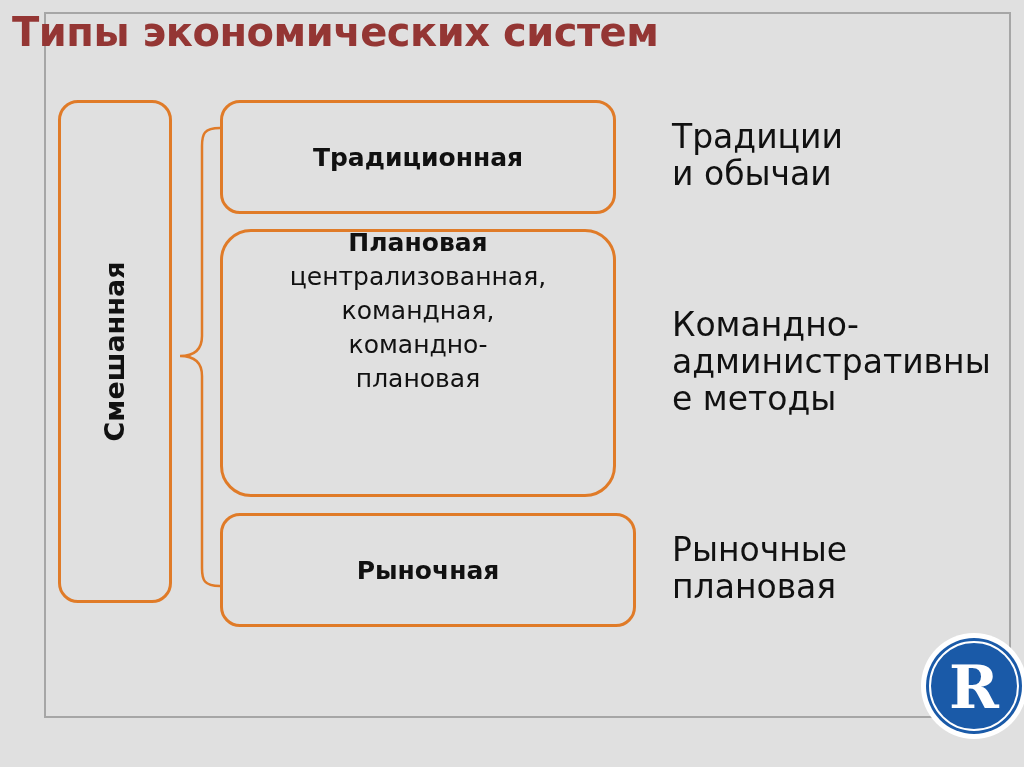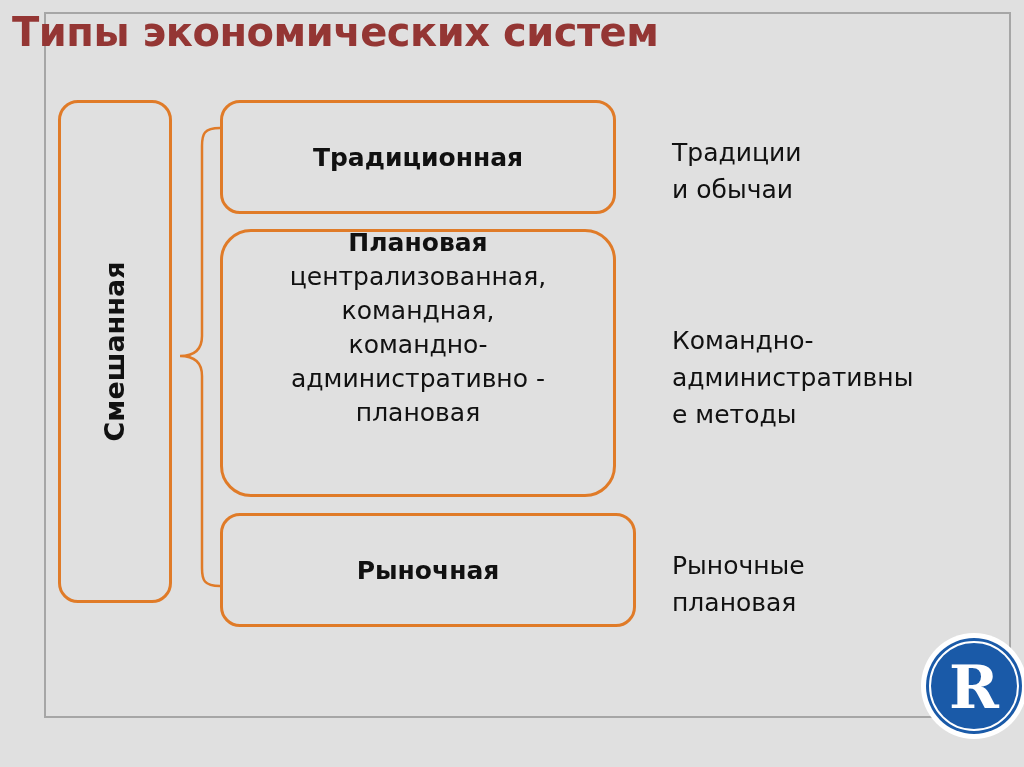--- a/index.html
+++ b/index.html
@@ -30,23 +30,22 @@
     transform:rotate(-90deg); white-space:nowrap;
     font-weight:bold; font-size:27px; color:#111;
   }
   .trad { left:220px; top:100px; width:396px; height:114px; font-weight:bold; font-size:25px; }
   .plan { left:220px; top:229px; width:396px; height:268px; border-radius:31px; font-size:25px; line-height:34px; overflow:visible;}
   .plan-inner { position:absolute; left:0; right:0; top:-6px; }
   .plan-inner .bold { font-weight:bold; }
   .market { left:220px; top:513px; width:416px; height:114px; font-weight:bold; font-size:25px; }
   .brace { position:absolute; left:172px; top:100px; }
   .desc {
-    position:absolute; left:672px; font-size:25px; line-height:37px; color:#111;
+    position:absolute; left:672px; font-size:33px; line-height:37px; color:#111;
     white-space:pre-line;
-    margin-top:16px;
   }
   .logo { position:absolute; left:920px; top:632px; width:108px; height:108px; }
 </style>
 </head>
 <body>
 
 <div class="frame"></div>
 
 <div class="title">Типы экономических систем</div>
 
@@ -61,21 +60,20 @@
 <div class="box trad">
   <span>Традиционная</span>
 </div>
 
 <div class="box plan">
   <div class="plan-inner">
     <div class="bold">Плановая</div>
     <div>централизованная,</div>
     <div>командная,</div>
     <div>командно-</div>
-    <div>административно -</div>
     <div>плановая</div>
   </div>
 </div>
 
 <div class="box market">
   <span>Рыночная</span>
 </div>
 
 <div class="desc" style="top:118px;">Традиции
 и обычаи</div>

